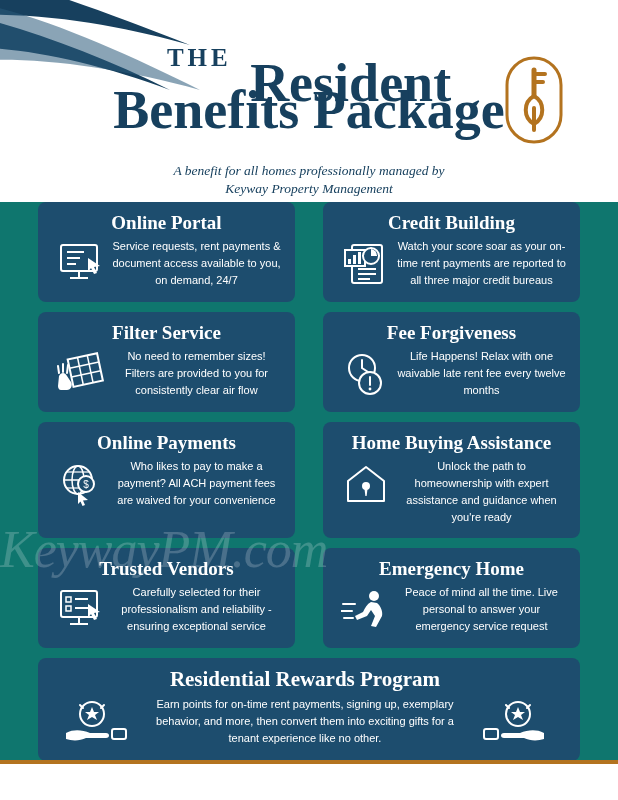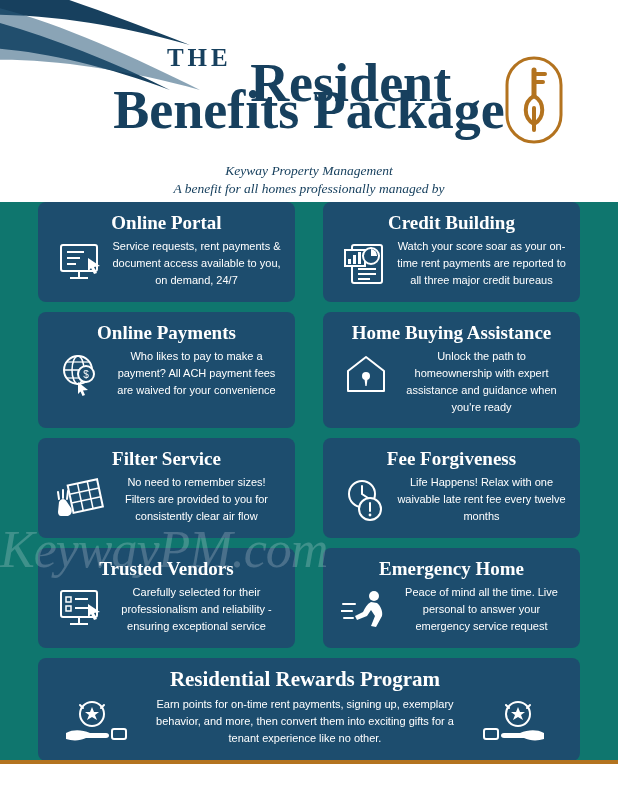--- a/index.html
+++ b/index.html
@@ -172,22 +172,22 @@
       </svg>
     </div>
 
     <div class="header-inner">
       <div class="title-row">
         <span class="the-word">THE</span>
         <span class="title-main">Resident</span>
       </div>
       <div class="title-second">Benefits Package</div>
       <div class="subtitle">
+        <div>A benefit for all homes professionally managed by</div>
         <div>Keyway Property Management</div>
-        <div>A benefit for all homes professionally managed by</div>
       </div>
 
       <div class="logo-mark">
         <svg width="58" height="88" viewBox="0 0 58 88">
           <rect x="2" y="2" width="54" height="84" rx="27" ry="27" fill="none" stroke="#b3731f" stroke-width="3"></rect>
           <path d="M29 14 L29 40" stroke="#b3731f" stroke-width="5" stroke-linecap="round"></path>
           <path d="M29 18 L40 18 M29 26 L38 26" stroke="#b3731f" stroke-width="4" stroke-linecap="round"></path>
           <path d="M29 40 C18 46 18 62 29 68 C40 62 40 46 29 40 Z" fill="none" stroke="#b3731f" stroke-width="4"></path>
           <path d="M29 52 L29 74" stroke="#b3731f" stroke-width="4" stroke-linecap="round"></path>
         </svg>
@@ -233,55 +233,20 @@
               <path d="M28 14 L28 7 A7 7 0 0 1 34 14 Z" fill="#fff"></path>
             </svg>
           </div>
           <div class="card-text">Watch your score soar as your on-time rent payments are reported to all three major credit bureaus</div>
         </div>
       </div>
     </div>
 
     <div class="row">
       <div class="card">
-        <div class="card-title">Online Payments</div>
-        <div class="card-body">
-          <div class="card-icon">
-            <svg width="46" height="44" viewBox="0 0 46 44">
-              <circle cx="20" cy="18" r="14" fill="none" stroke="#fff" stroke-width="2"></circle>
-              <ellipse cx="20" cy="18" rx="6" ry="14" fill="none" stroke="#fff" stroke-width="1.5"></ellipse>
-              <line x1="6" y1="18" x2="34" y2="18" stroke="#fff" stroke-width="1.5"></line>
-              <line x1="9" y1="10" x2="31" y2="10" stroke="#fff" stroke-width="1.2"></line>
-              <line x1="9" y1="26" x2="31" y2="26" stroke="#fff" stroke-width="1.2"></line>
-              <circle cx="28" cy="22" r="8" fill="#1d4d6e" stroke="#fff" stroke-width="2"></circle>
-              <text x="28" y="26" font-size="10" fill="#fff" text-anchor="middle" font-family="Liberation Sans, sans-serif">$</text>
-              <path d="M20 30 L30 38 L25 38.5 L27 43 L24.5 44 L22.5 39.5 L20 42 Z" fill="#fff"></path>
-            </svg>
-          </div>
-          <div class="card-text">Who likes to pay to make a payment? All ACH payment fees are waived for your convenience</div>
-        </div>
-      </div>
-
-      <div class="card">
-        <div class="card-title">Home Buying Assistance</div>
-        <div class="card-body">
-          <div class="card-icon">
-            <svg width="46" height="44" viewBox="0 0 46 44">
-              <path d="M23 5 L41 19 L41 39 L5 39 L5 19 Z" fill="none" stroke="#fff" stroke-width="2" stroke-linejoin="round"></path>
-              <circle cx="23" cy="24" r="4" fill="#fff"></circle>
-              <path d="M21.5 27 L24.5 27 L23.6 34 L22.4 34 Z" fill="#fff"></path>
-            </svg>
-          </div>
-          <div class="card-text">Unlock the path to homeownership with expert assistance and guidance when you're ready</div>
-        </div>
-      </div>
-    </div>
-
-    <div class="row">
-      <div class="card">
         <div class="card-title">Filter Service</div>
         <div class="card-body">
           <div class="card-icon">
             <svg width="48" height="44" viewBox="0 0 48 44">
               <g transform="rotate(-12 24 22)">
                 <rect x="14" y="5" width="30" height="28" fill="none" stroke="#fff" stroke-width="2"></rect>
                 <line x1="14" y1="14" x2="44" y2="14" stroke="#fff" stroke-width="1.5"></line>
                 <line x1="14" y1="23" x2="44" y2="23" stroke="#fff" stroke-width="1.5"></line>
                 <line x1="24" y1="5" x2="24" y2="33" stroke="#fff" stroke-width="1.5"></line>
                 <line x1="34" y1="5" x2="34" y2="33" stroke="#fff" stroke-width="1.5"></line>
@@ -300,20 +265,55 @@
           <div class="card-icon">
             <svg width="46" height="44" viewBox="0 0 46 44">
               <circle cx="19" cy="16" r="13" fill="none" stroke="#fff" stroke-width="2"></circle>
               <path d="M19 8 L19 16 L25 20" fill="none" stroke="#fff" stroke-width="2" stroke-linecap="round"></path>
               <circle cx="27" cy="31" r="11" fill="#1d4d6e" stroke="#fff" stroke-width="2"></circle>
               <line x1="27" y1="25" x2="27" y2="33" stroke="#fff" stroke-width="2" stroke-linecap="round"></line>
               <circle cx="27" cy="37" r="1.4" fill="#fff"></circle>
             </svg>
           </div>
           <div class="card-text">Life Happens! Relax with one waivable late rent fee every twelve months</div>
+        </div>
+      </div>
+    </div>
+
+    <div class="row">
+      <div class="card">
+        <div class="card-title">Online Payments</div>
+        <div class="card-body">
+          <div class="card-icon">
+            <svg width="46" height="44" viewBox="0 0 46 44">
+              <circle cx="20" cy="18" r="14" fill="none" stroke="#fff" stroke-width="2"></circle>
+              <ellipse cx="20" cy="18" rx="6" ry="14" fill="none" stroke="#fff" stroke-width="1.5"></ellipse>
+              <line x1="6" y1="18" x2="34" y2="18" stroke="#fff" stroke-width="1.5"></line>
+              <line x1="9" y1="10" x2="31" y2="10" stroke="#fff" stroke-width="1.2"></line>
+              <line x1="9" y1="26" x2="31" y2="26" stroke="#fff" stroke-width="1.2"></line>
+              <circle cx="28" cy="22" r="8" fill="#1d4d6e" stroke="#fff" stroke-width="2"></circle>
+              <text x="28" y="26" font-size="10" fill="#fff" text-anchor="middle" font-family="Liberation Sans, sans-serif">$</text>
+              <path d="M20 30 L30 38 L25 38.5 L27 43 L24.5 44 L22.5 39.5 L20 42 Z" fill="#fff"></path>
+            </svg>
+          </div>
+          <div class="card-text">Who likes to pay to make a payment? All ACH payment fees are waived for your convenience</div>
+        </div>
+      </div>
+
+      <div class="card">
+        <div class="card-title">Home Buying Assistance</div>
+        <div class="card-body">
+          <div class="card-icon">
+            <svg width="46" height="44" viewBox="0 0 46 44">
+              <path d="M23 5 L41 19 L41 39 L5 39 L5 19 Z" fill="none" stroke="#fff" stroke-width="2" stroke-linejoin="round"></path>
+              <circle cx="23" cy="24" r="4" fill="#fff"></circle>
+              <path d="M21.5 27 L24.5 27 L23.6 34 L22.4 34 Z" fill="#fff"></path>
+            </svg>
+          </div>
+          <div class="card-text">Unlock the path to homeownership with expert assistance and guidance when you're ready</div>
         </div>
       </div>
     </div>
 
     <div class="row">
       <div class="card">
         <div class="card-title">Trusted Vendors</div>
         <div class="card-body">
           <div class="card-icon">
             <svg width="46" height="42" viewBox="0 0 46 42">

